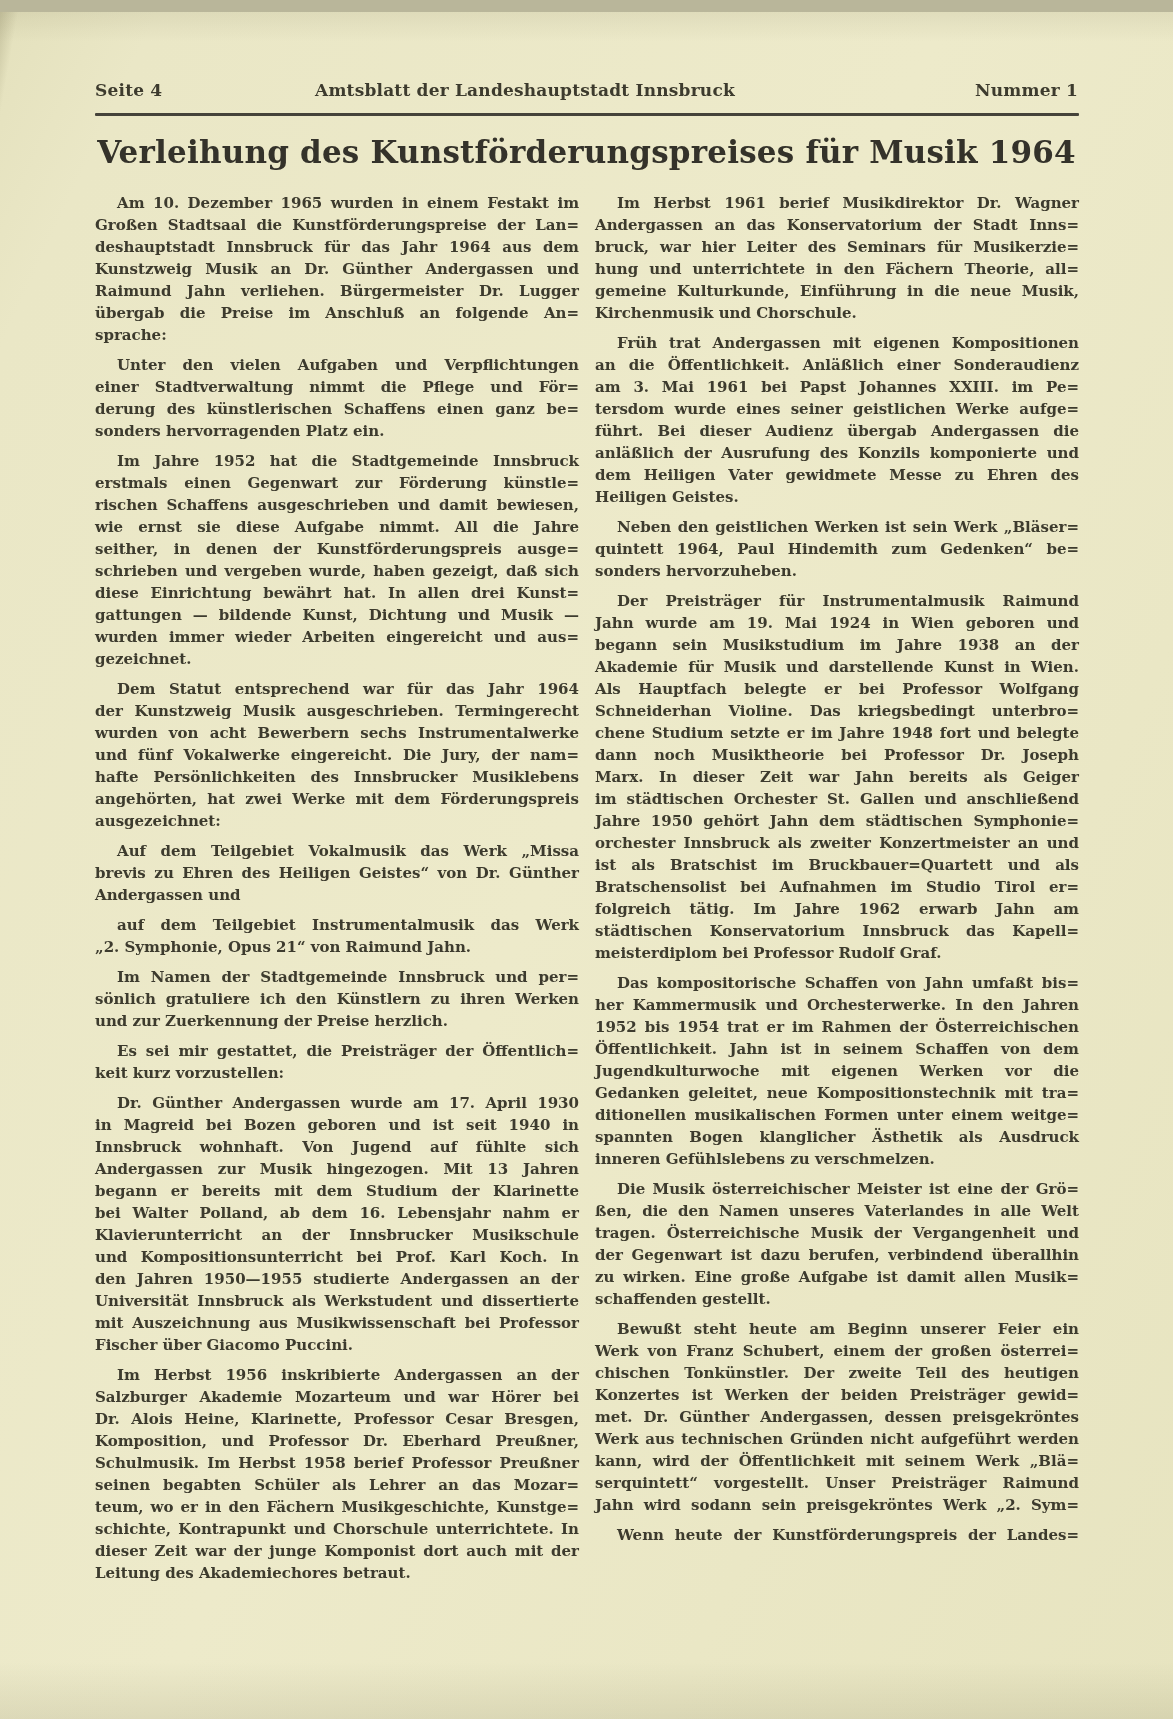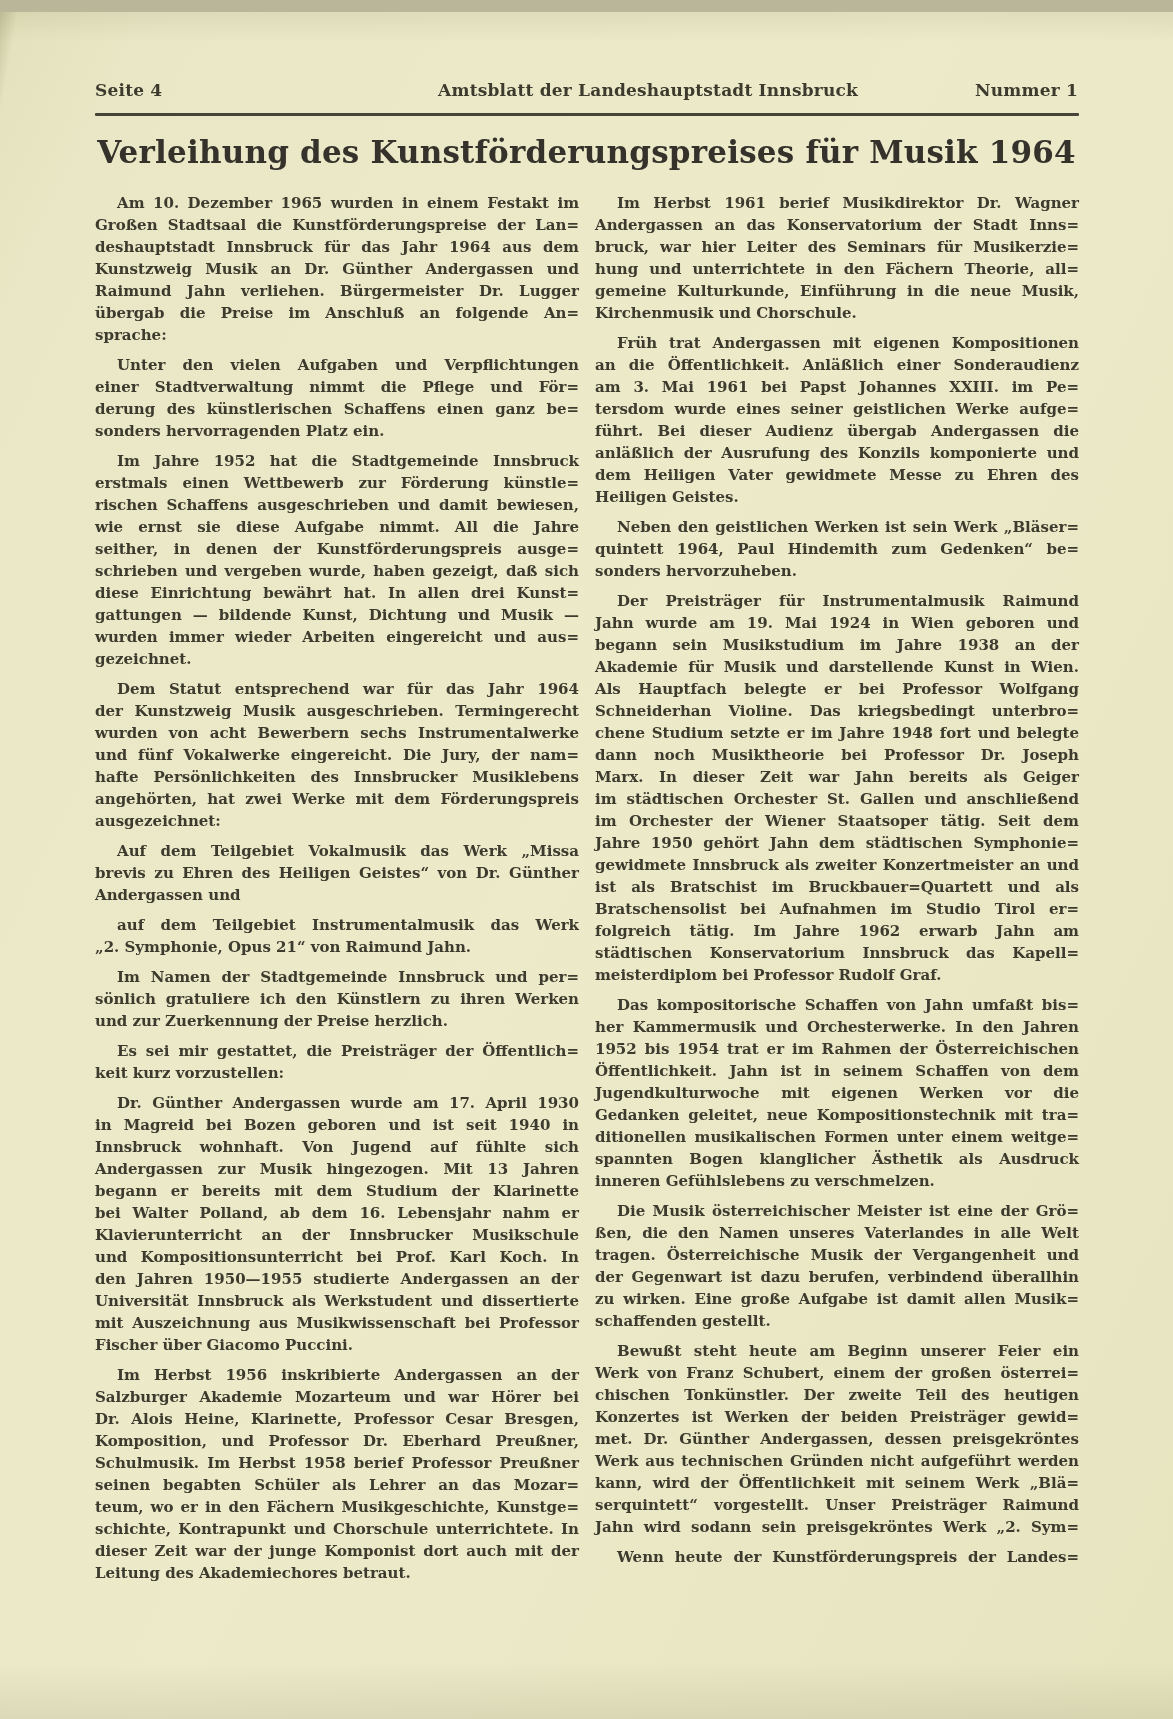--- a/index.html
+++ b/index.html
@@ -23,21 +23,21 @@
   .header-row{
     position:absolute;
     left:95px; right:95px; top:68px;
     display:flex;
     align-items:baseline;
     font-size:17px;
     font-weight:bold;
     letter-spacing:.2px;
   }
   .header-left{width:220px;}
-  .header-center{flex:1;text-align:right;}
+  .header-center{flex:1;text-align:left;}
   .header-right{width:220px;text-align:right;}
   .header-rule{
     position:absolute;
     left:95px; right:94px; top:101px;
     height:3px;
     background:#45433a;
     border-radius:1px;
   }
   .title{
     position:absolute;
@@ -102,21 +102,21 @@
           <span class="line last">sprache:</span>
         </p>
         <p class="para">
           <span class="line first">Unter den vielen Aufgaben und Verpflichtungen</span>
           <span class="line">einer Stadtverwaltung nimmt die Pflege und För=</span>
           <span class="line">derung des künstlerischen Schaffens einen ganz be=</span>
           <span class="line last">sonders hervorragenden Platz ein.</span>
         </p>
         <p class="para">
           <span class="line first">Im Jahre 1952 hat die Stadtgemeinde Innsbruck</span>
-          <span class="line">erstmals einen Wettbewerb zur Förderung künstle=</span>
+          <span class="line">erstmals einen Gegenwart zur Förderung künstle=</span>
           <span class="line">rischen Schaffens ausgeschrieben und damit bewiesen,</span>
           <span class="line">wie ernst sie diese Aufgabe nimmt. All die Jahre</span>
           <span class="line">seither, in denen der Kunstförderungspreis ausge=</span>
           <span class="line">schrieben und vergeben wurde, haben gezeigt, daß sich</span>
           <span class="line">diese Einrichtung bewährt hat. In allen drei Kunst=</span>
           <span class="line">gattungen — bildende Kunst, Dichtung und Musik —</span>
           <span class="line">wurden immer wieder Arbeiten eingereicht und aus=</span>
           <span class="line last">gezeichnet.</span>
         </p>
         <p class="para">
@@ -201,23 +201,22 @@
           <span class="line first">Der Preisträger für Instrumentalmusik Raimund</span>
           <span class="line">Jahn wurde am 19. Mai 1924 in Wien geboren und</span>
           <span class="line">begann sein Musikstudium im Jahre 1938 an der</span>
           <span class="line">Akademie für Musik und darstellende Kunst in Wien.</span>
           <span class="line">Als Hauptfach belegte er bei Professor Wolfgang</span>
           <span class="line">Schneiderhan Violine. Das kriegsbedingt unterbro=</span>
           <span class="line">chene Studium setzte er im Jahre 1948 fort und belegte</span>
           <span class="line">dann noch Musiktheorie bei Professor Dr. Joseph</span>
           <span class="line">Marx. In dieser Zeit war Jahn bereits als Geiger</span>
           <span class="line">im städtischen Orchester St. Gallen und anschließend</span>
-          <span class="line">im Orchester der Wiener Staatsoper tätig. Seit dem</span>
           <span class="line">Jahre 1950 gehört Jahn dem städtischen Symphonie=</span>
-          <span class="line">gewidmete Innsbruck als zweiter Konzertmeister an und</span>
+          <span class="line">orchester Innsbruck als zweiter Konzertmeister an und</span>
           <span class="line">ist als Bratschist im Bruckbauer=Quartett und als</span>
           <span class="line">Bratschensolist bei Aufnahmen im Studio Tirol er=</span>
           <span class="line">folgreich tätig. Im Jahre 1962 erwarb Jahn am</span>
           <span class="line">städtischen Konservatorium Innsbruck das Kapell=</span>
           <span class="line last">meisterdiplom bei Professor Rudolf Graf.</span>
         </p>
         <p class="para">
           <span class="line first">Das kompositorische Schaffen von Jahn umfaßt bis=</span>
           <span class="line">her Kammermusik und Orchesterwerke. In den Jahren</span>
           <span class="line">1952 bis 1954 trat er im Rahmen der Österreichischen</span>

